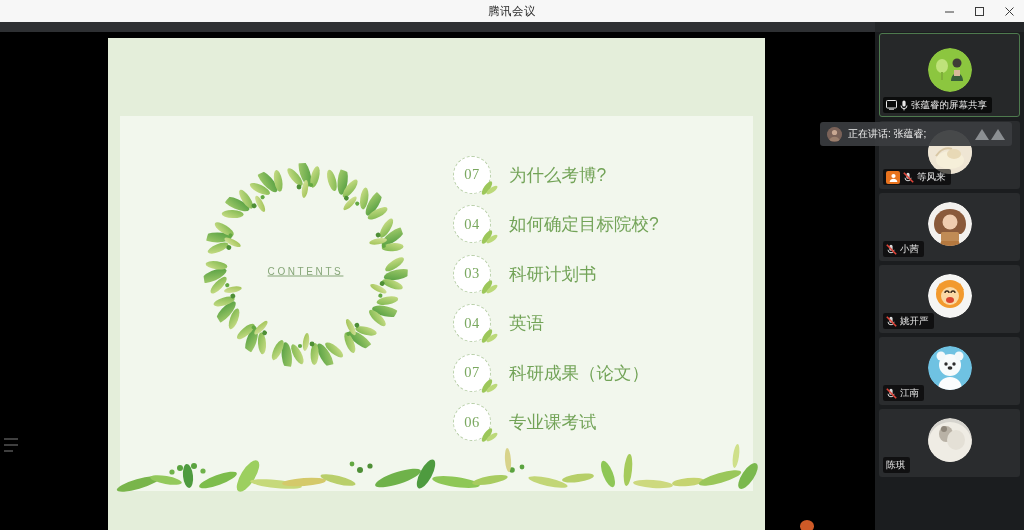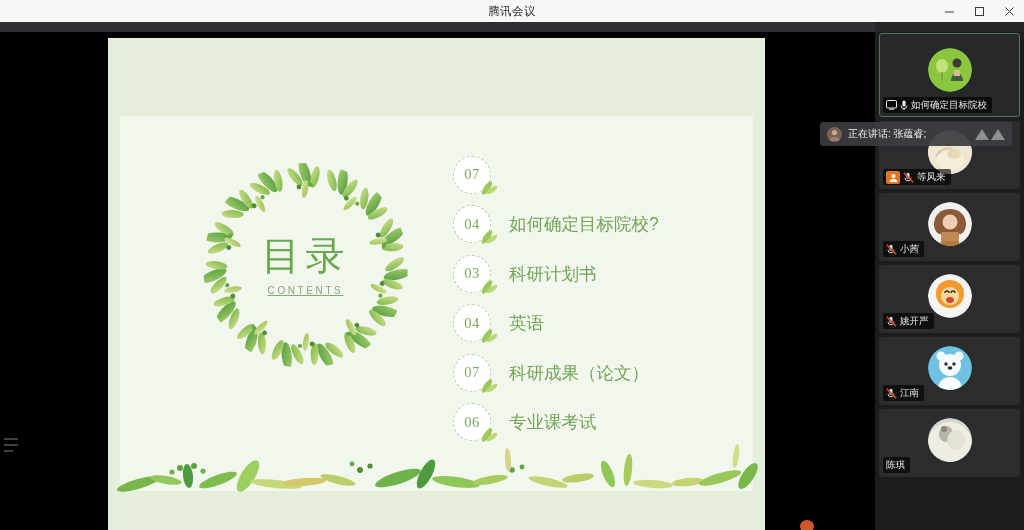--- a/index.html
+++ b/index.html
@@ -383,34 +383,34 @@
           <use href="#sprig" transform="rotate(108 102.5 102.5)"></use>
           <use href="#sprig" transform="rotate(144 102.5 102.5)"></use>
           <use href="#sprig" transform="rotate(180 102.5 102.5)"></use>
           <use href="#sprig" transform="rotate(216 102.5 102.5)"></use>
           <use href="#sprig" transform="rotate(252 102.5 102.5)"></use>
           <use href="#sprig" transform="rotate(288 102.5 102.5)"></use>
           <use href="#sprig" transform="rotate(324 102.5 102.5)"></use>
         </g>
       </svg>
       <div class="wreath-center">
-        <div class="wreath-title">目录</div>
         <div class="wreath-sub">CONTENTS</div>
       </div>
     </div>
 
     <div class="toc">
       <div class="toc-item">
         <div class="toc-badge">
           <span>07</span>
           <svg class="toc-leaf" viewBox="0 0 20 18">
             <ellipse cx="8" cy="9" rx="3" ry="8" fill="#9cc75a" transform="rotate(35 8 9)"></ellipse>
             <ellipse cx="13" cy="11" rx="2.4" ry="6.5" fill="#bcd97a" transform="rotate(55 13 11)"></ellipse>
           </svg>
         </div>
+        <div class="toc-label">为什么考博?</div>
       </div>
       <div class="toc-item">
         <div class="toc-badge">
           <span>04</span>
           <svg class="toc-leaf" viewBox="0 0 20 18">
             <ellipse cx="8" cy="9" rx="3" ry="8" fill="#9cc75a" transform="rotate(35 8 9)"></ellipse>
             <ellipse cx="13" cy="11" rx="2.4" ry="6.5" fill="#bcd97a" transform="rotate(55 13 11)"></ellipse>
           </svg>
         </div>
         <div class="toc-label">如何确定目标院校?</div>
@@ -528,21 +528,21 @@
     <div class="namebar">
       <svg class="ic" width="11" height="10" viewBox="0 0 11 10">
         <rect x="0.5" y="0.5" width="10" height="7.5" rx="1" fill="none" stroke="#e9e9e9" stroke-width="1"></rect>
         <rect x="3" y="8.7" width="5" height="1" fill="#e9e9e9"></rect>
       </svg>
       <svg class="ic" width="8" height="11" viewBox="0 0 8 11">
         <rect x="2.4" y="0.5" width="3.2" height="6" rx="1.6" fill="#e9e9e9"></rect>
         <path d="M1 5.6a3 3 0 0 0 6 0" fill="none" stroke="#e9e9e9" stroke-width="1"></path>
         <line x1="4" y1="8.6" x2="4" y2="10.4" stroke="#e9e9e9" stroke-width="1"></line>
       </svg>
-      <span class="name-txt">如何确定目标院校</span>
+      <span class="name-txt">张蕴睿的屏幕共享</span>
     </div>
   </div>
 
   <div class="tile">
     <div class="avatar">
       <svg viewBox="0 0 44 44" width="44" height="44">
         <circle cx="22" cy="22" r="22" fill="#dfe4e6"></circle>
         <path d="M0 22a22 22 0 0 1 44 0v22H0z" fill="#efe6d4"></path>
         <ellipse cx="22" cy="30" rx="14" ry="9" fill="#f6efd9"></ellipse>
         <path d="M8 26c4-6 10-9 16-7" fill="none" stroke="#d8c7a4" stroke-width="2"></path>

